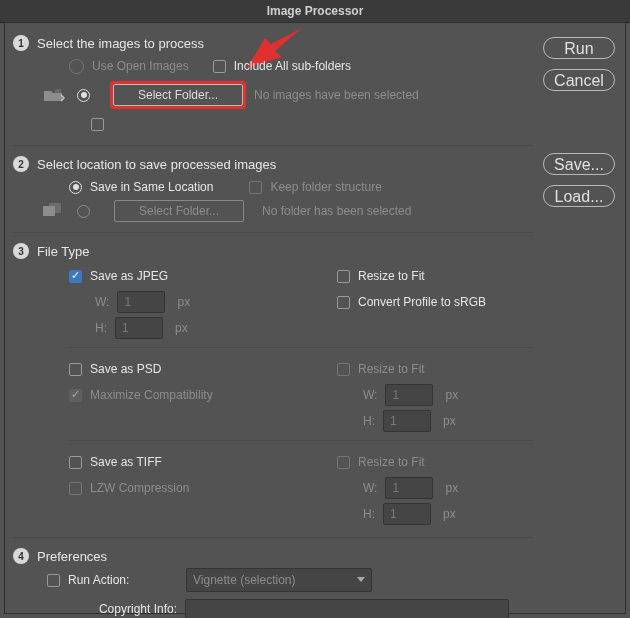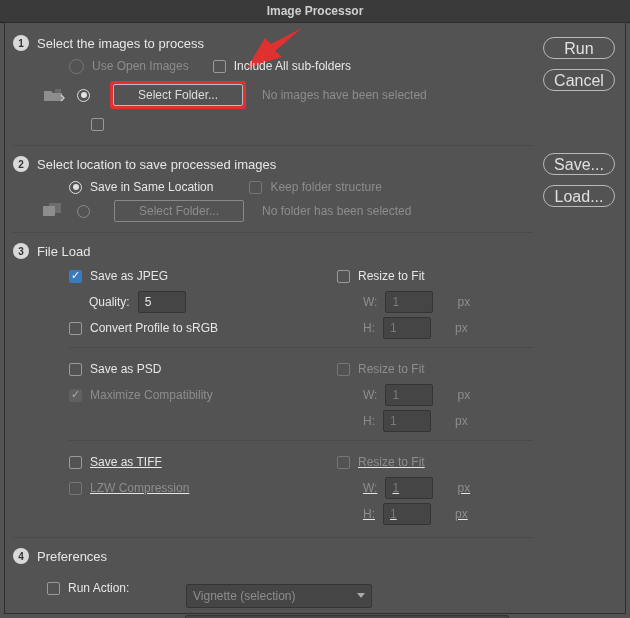--- a/index.html
+++ b/index.html
@@ -51,21 +51,21 @@
   .txt-wide{width:310px;height:18px;}
   .sel{background:var(--input-bg);border:1px solid var(--input-border);color:var(--text-dim);height:22px;border-radius:2px;font-size:12px;padding:0 18px 0 6px;position:relative;display:inline-flex;align-items:center;}
   .sel .caret{position:absolute;right:6px;top:8px;width:0;height:0;border-left:4px solid transparent;border-right:4px solid transparent;border-top:5px solid #aaa;}
   .btn-plain{background:transparent;border:1px solid var(--btn-border);color:#ddd;height:22px;padding:0 12px;border-radius:2px;cursor:pointer;font-size:12px;}
   .btn-plain.dim{color:var(--text-dim);border-color:#888;}
   .sel-hl{border:3px solid var(--highlight);padding:0;border-radius:3px;}
   .sel-hl .btn-plain{border:1px solid #bbb;height:22px;width:130px;}
   .arrow{position:absolute;left:247px;top:28px;width:55px;height:40px;pointer-events:none;}
   .icon-folders,.icon-save{width:22px;height:16px;display:inline-block;}
   .lbl{cursor:default;}
-  .unit{margin-left:16px;color:var(--text-dim);}
+  .unit{margin-left:4px;color:var(--text-dim);}
 </style>
 </head>
 <body>
 
 <div class="titlebar">Image Processor</div>
 
 <svg class="arrow" viewBox="0 0 55 40">
   <polygon points="55,0 28,23 35,29 0,40 18,10 24,16" fill="#e03131"></polygon>
 </svg>
 
@@ -91,21 +91,21 @@
                 <path d="M1 4h7l2 2h9v8H1z" fill="#8d8d8d"></path>
                 <path d="M12 2h6v12h-6z" fill="#8d8d8d" opacity=".4"></path>
                 <path d="M18 8l3 3-3 3" stroke="#ccc" stroke-width="1.5" fill="none"></path>
               </svg>
       </span>
       <input type="radio" class="radio" checked="" style="margin-left: 4px;">
       <span style="width:4px"></span>
       <span class="sel-hl">
         <button class="btn-plain">Select Folder...</button>
       </span>
-      <span class="lbl dim" style="margin-left:8px;">No images have been selected</span>
+      <span class="lbl dim" style="">No images have been selected</span>
     </div>
     <div class="row" style="margin-left:78px;margin-top:4px;">
       <input type="checkbox" class="chk" style="">
     </div>
   </div>
 
   <div class="section">
     <div class="sec-head">
       <span class="circ">2</span>
       <span class="sec-title">Select location to save processed images</span>
@@ -127,36 +127,32 @@
       <input type="radio" class="radio" disabled="" style="margin-left: 4px;">
       <span style="width:8px"></span>
       <button class="btn-plain dim" style="width:130px;">Select Folder...</button>
       <span class="lbl dim" style="margin-left:10px;">No folder has been selected</span>
     </div>
   </div>
 
   <div class="section">
     <div class="sec-head">
       <span class="circ">3</span>
-      <span class="sec-title">File Load</span>
+      <span class="sec-title">File Type</span>
     </div>
 
     <div class="filecol ind-c">
       <div class="filecell">
         <input type="checkbox" class="chk" checked="" style="">
         <span class="lbl">Save as JPEG</span>
       </div>
       <div class="filecell">
         <input type="checkbox" class="chk" style="">
         <span class="lbl">Resize to Fit</span>
       </div>
-      <div class="filecell" style="padding-left:20px;">
-        <span class="lbl">Quality:</span>
-        <input class="txt txt-sm" value="5" style="">
-      </div>
       <div class="filecell dim">
         <span style="width:18px"></span>
         <span class="lbl">W:</span>
         <input class="txt txt-sm" disabled="" value="1" style="">
         <span class="unit">px</span>
       </div>
       <div class="filecell">
         <input type="checkbox" class="chk" style="">
         <span class="lbl">Convert Profile to sRGB</span>
       </div>
@@ -189,21 +185,21 @@
       </div>
       <div class="filecell"></div>
       <div class="filecell dim">
         <span style="width:18px"></span>
         <span class="lbl">H:</span>
         <input class="txt txt-sm" disabled="" value="1" style="">
         <span class="unit">px</span>
       </div>
     </div>
 
-    <div class="filecol ind-c" style="border-top:1px solid var(--rule);margin-top:6px;padding-top:8px;text-decoration:underline;">
+    <div class="filecol ind-c" style="border-top:1px solid var(--rule);margin-top:6px;padding-top:8px;">
       <div class="filecell">
         <input type="checkbox" class="chk" style="">
         <span class="lbl">Save as TIFF</span>
       </div>
       <div class="filecell dim">
         <input type="checkbox" class="chk" disabled="" style="">
         <span class="lbl">Resize to Fit</span>
       </div>
       <div class="filecell dim">
         <input type="checkbox" class="chk" disabled="" style="">
@@ -226,21 +222,21 @@
   </div>
 
   <div class="section">
     <div class="sec-head">
       <span class="circ">4</span>
       <span class="sec-title">Preferences</span>
     </div>
     <div class="row" style="margin-left:34px;">
       <input type="checkbox" class="chk" style="">
       <span class="lbl" style="width:110px;">Run Action:</span>
-      <span class="sel" style="width:160px;margin-top:16px;">
+      <span class="sel" style="width:160px;">
               <span>Vignette (selection)</span>
               <span class="caret"></span>
             </span>
     </div>
     <div class="row" style="margin-left:34px;margin-top:6px;">
       <span class="lbl" style="width:130px;text-align:right;">Copyright Info:</span>
       <input class="txt txt-wide" style="">
     </div>
 
   </div>

